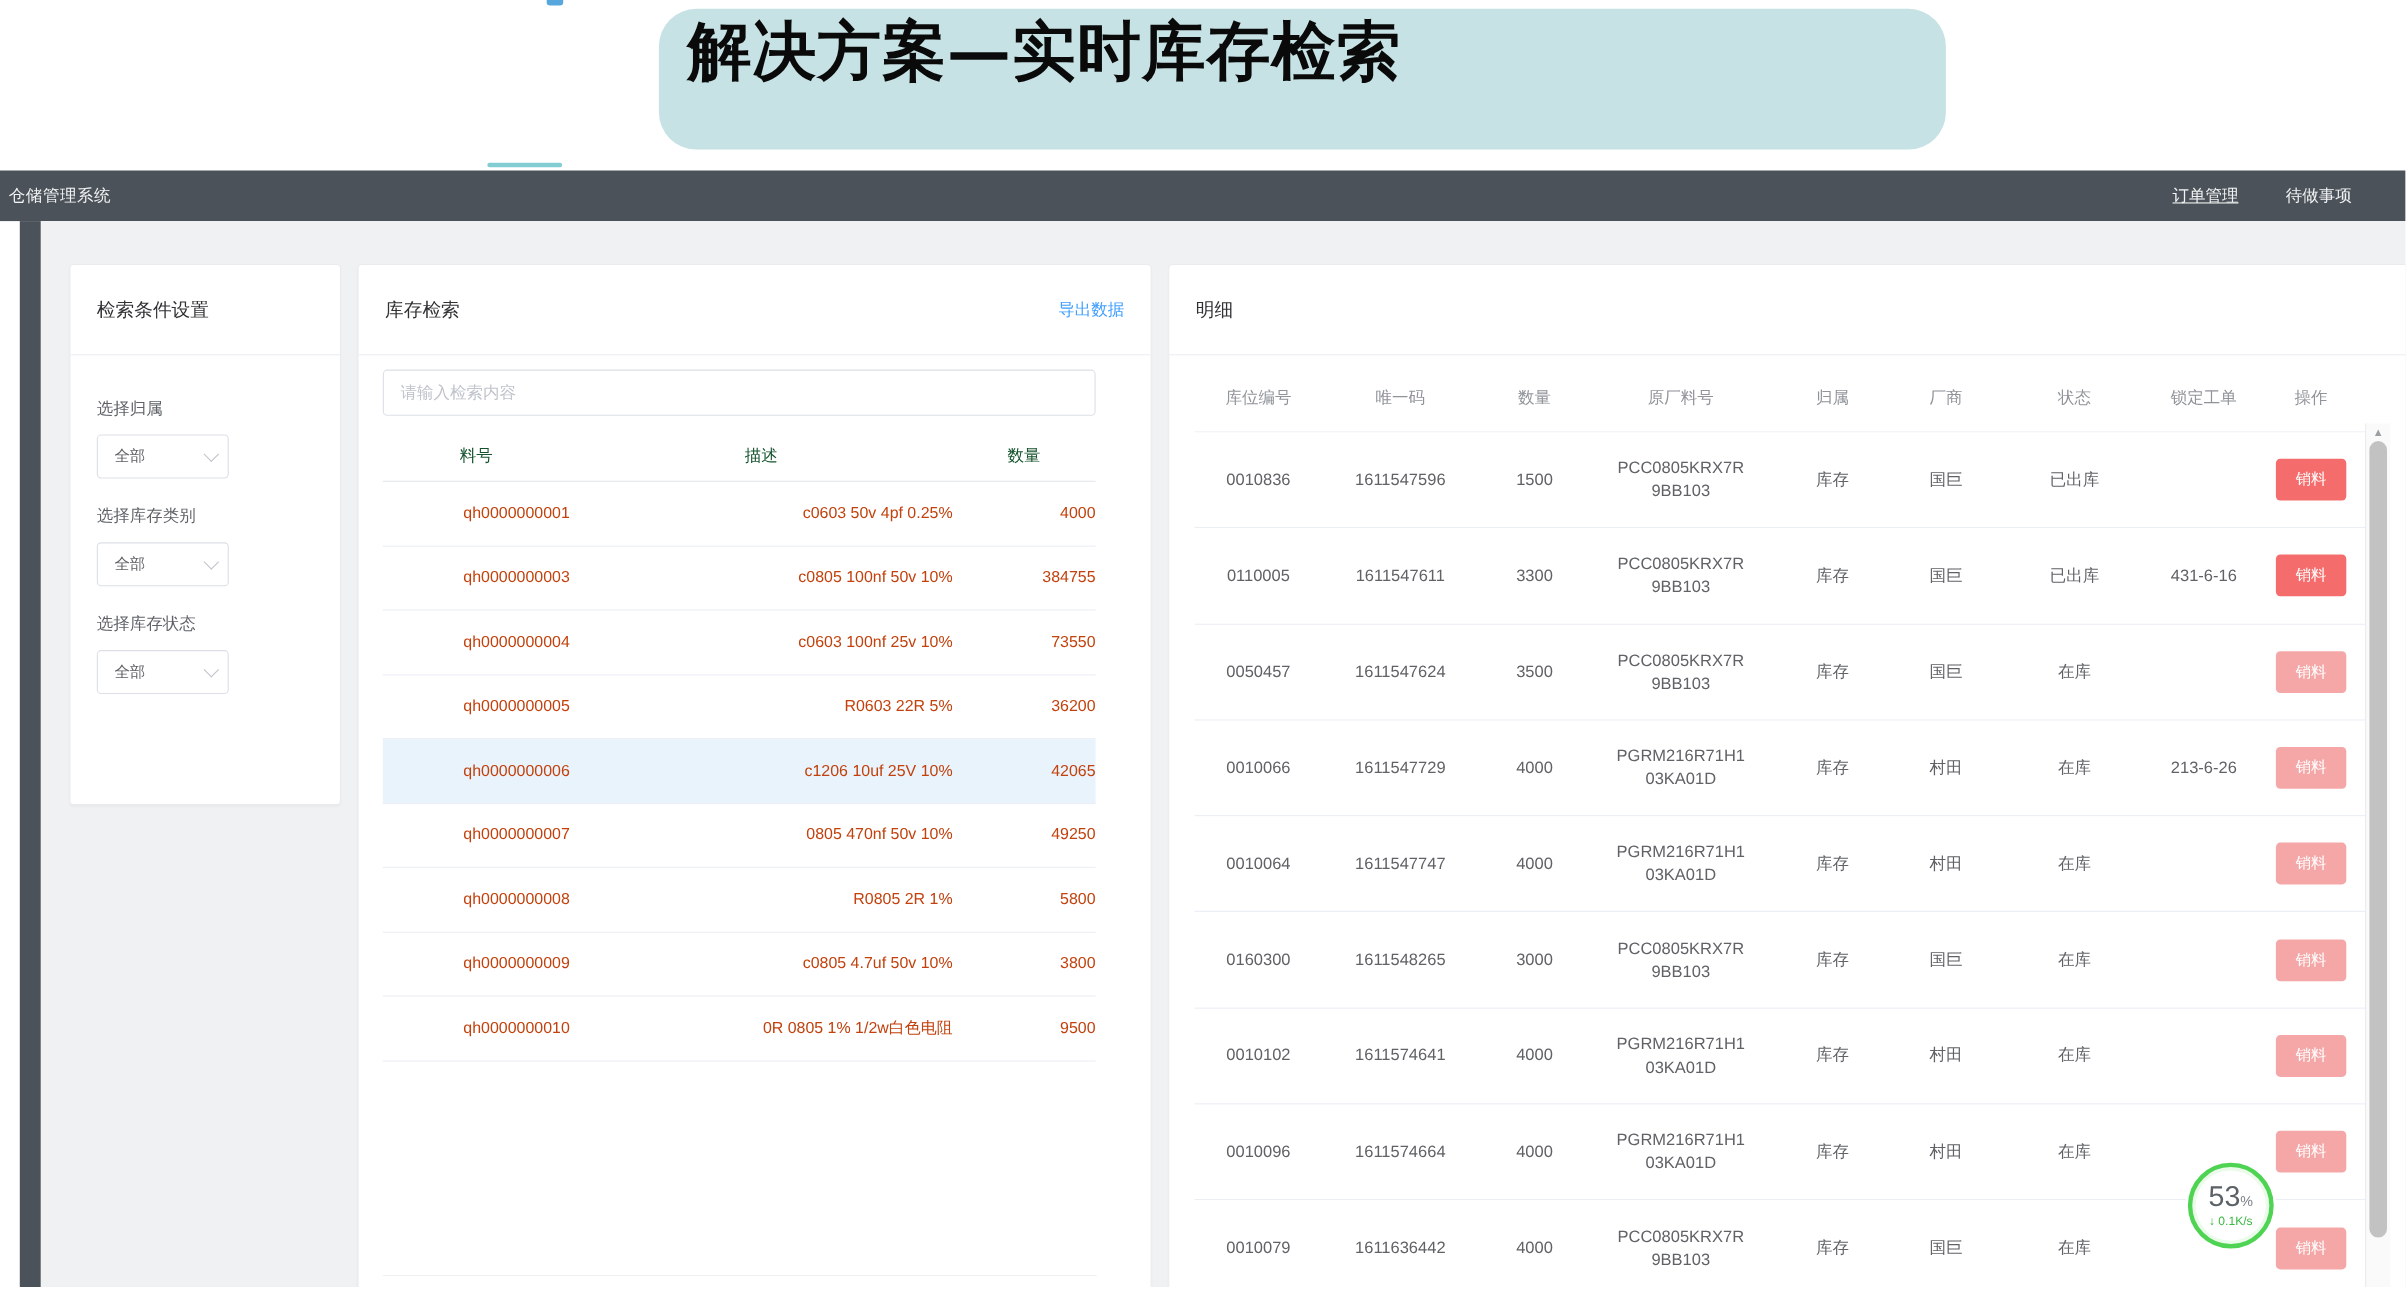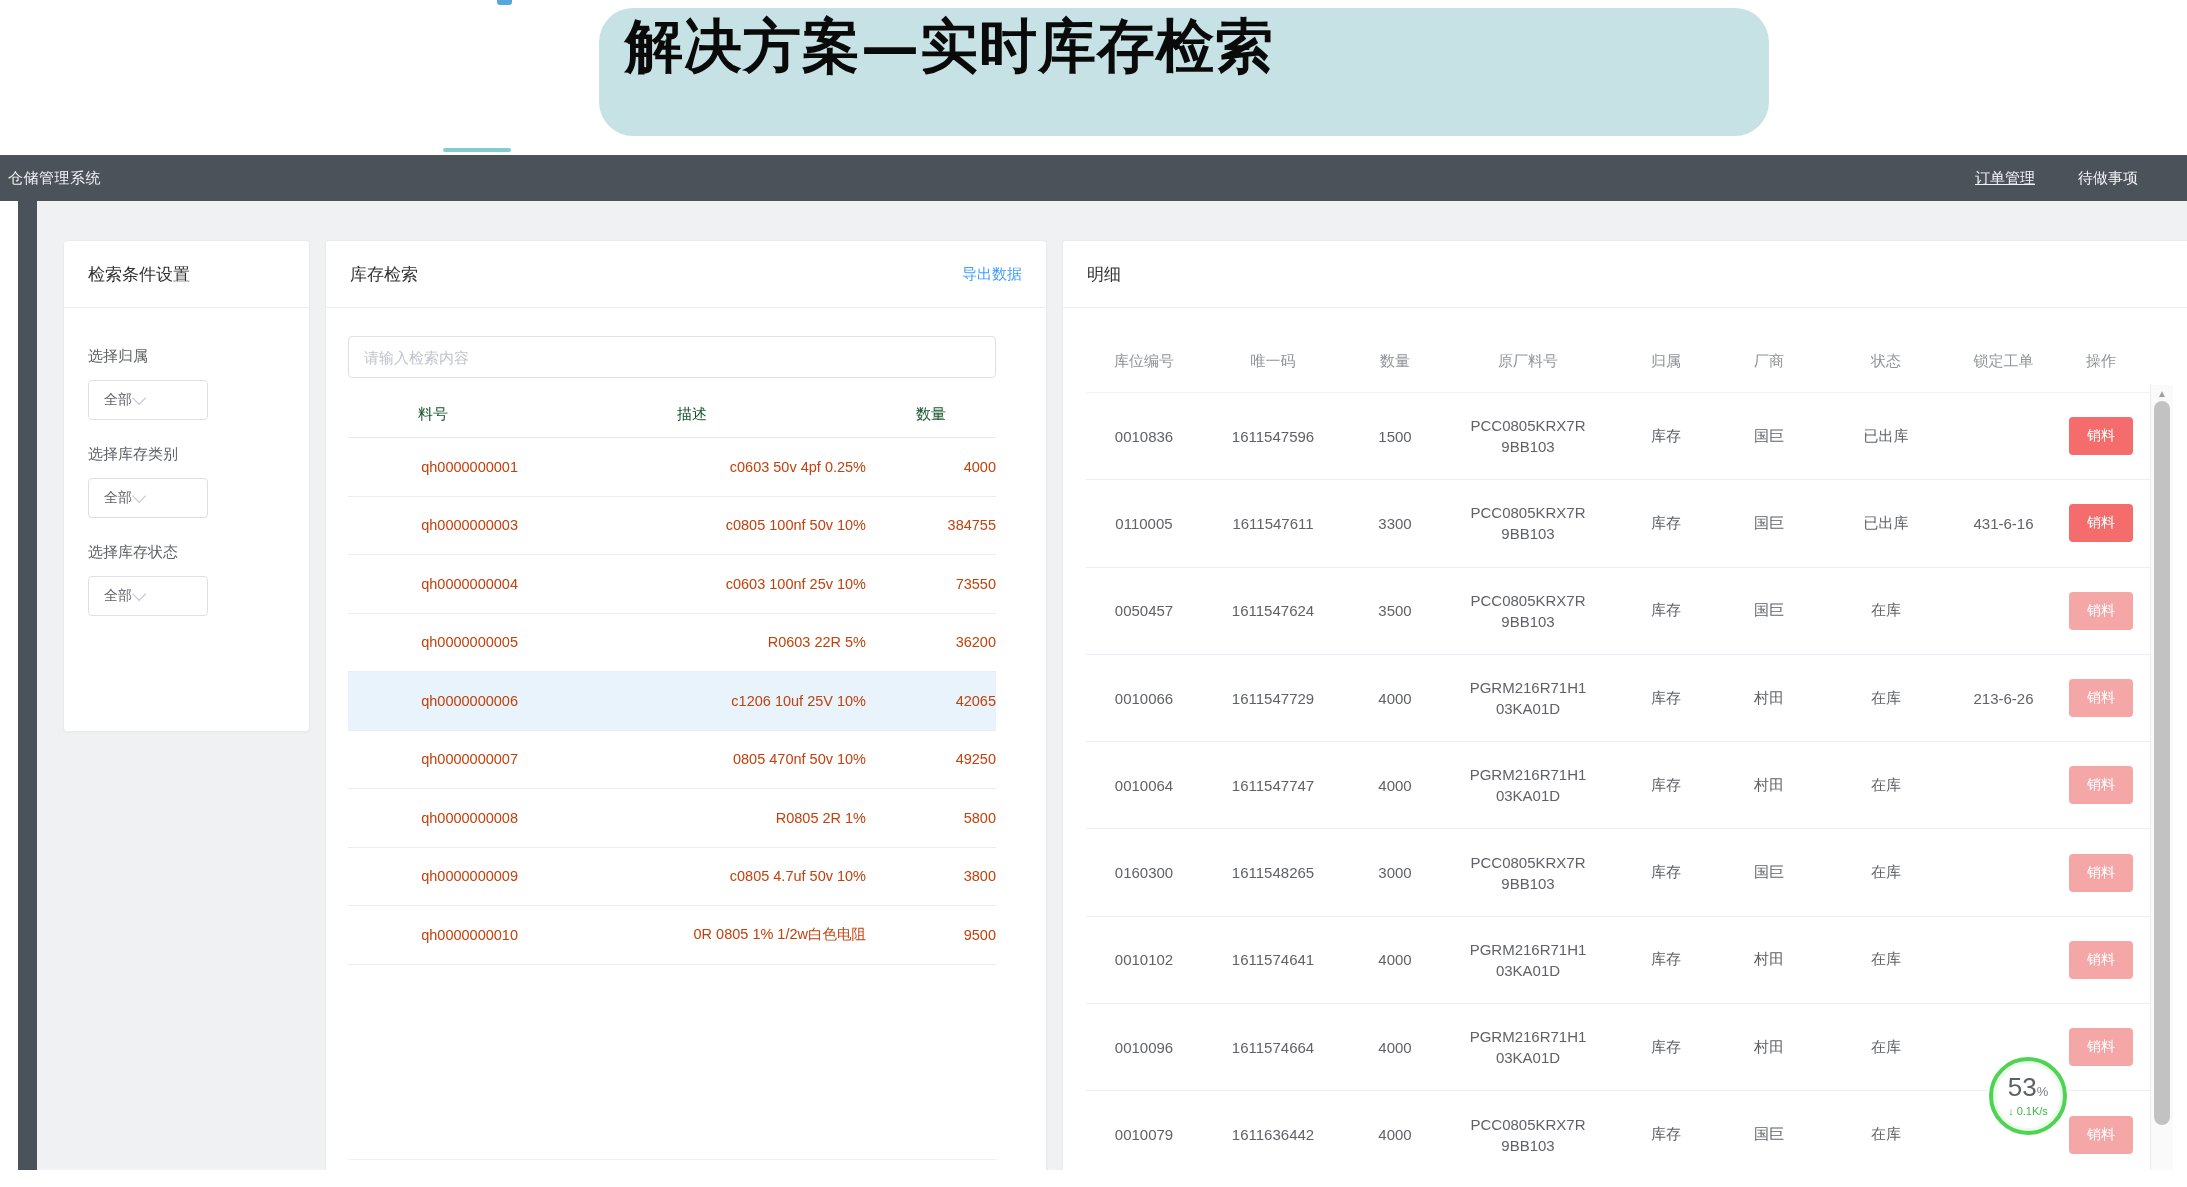--- a/index.html
+++ b/index.html
@@ -21,30 +21,30 @@
   .nav-links{position:absolute;right:49px;top:0;height:46px;display:flex;align-items:center;gap:43px;}
   .nav-link{color:#f2f3f4;font-size:15px;cursor:pointer;}
   .nav-link.u{text-decoration:underline;}
 
   
   .content-bg{position:absolute;left:37px;top:201px;width:2150px;height:969px;background:#f0f1f2;}
   .side-stripe{position:absolute;left:18px;top:201px;width:19px;height:969px;background:#4b5259;}
 
   .card{position:absolute;background:#ffffff;border:1px solid #e9ebee;border-radius:4px;
         box-sizing:border-box;box-shadow:0 1px 2px rgba(0,0,0,.03);}
-  .card-header{height:67px;display:flex;align-items:center;justify-content:space-between;
+  .card-header{height:82px;display:flex;align-items:center;justify-content:space-between;
                padding:0 24px;border-bottom:1px solid #ebeef5;box-sizing:border-box;}
   .card-title{font-size:17px;color:#303133;}
 
   
   .card-filters{left:63px;top:240px;width:247px;height:492px;}
   .filters-body{padding:14px 20px 0 24px;}
   .f-label{font-size:15px;color:#5f6368;margin-top:25px;}
   .f-select{margin-top:14px;width:120px;height:40px;border:1px solid #dcdfe6;border-radius:4px;
-            display:flex;align-items:center;padding:0 12px 0 15px;
+            display:flex;align-items:center;justify-content:space-between;padding:0 12px 0 15px;
             box-sizing:border-box;cursor:pointer;background:#fff;}
   .f-select-value{font-size:14px;color:#606266;}
   .chev{width:9px;height:9px;border-right:1.6px solid #c0c4cc;border-bottom:1.6px solid #c0c4cc;
         transform:rotate(45deg) translateY(-3px);}
 
   
   .card-inv{left:325px;top:240px;width:722px;height:930px;border-bottom:none;border-radius:4px 4px 0 0;}
   .inv-export{font-size:15px;color:#409eff;cursor:pointer;}
   .inv-search{position:absolute;left:22px;top:95px;width:648px;height:42px;border:1px solid #dcdfe6;
               border-radius:4px;box-sizing:border-box;padding:0 15px;font-size:15px;color:#333;

